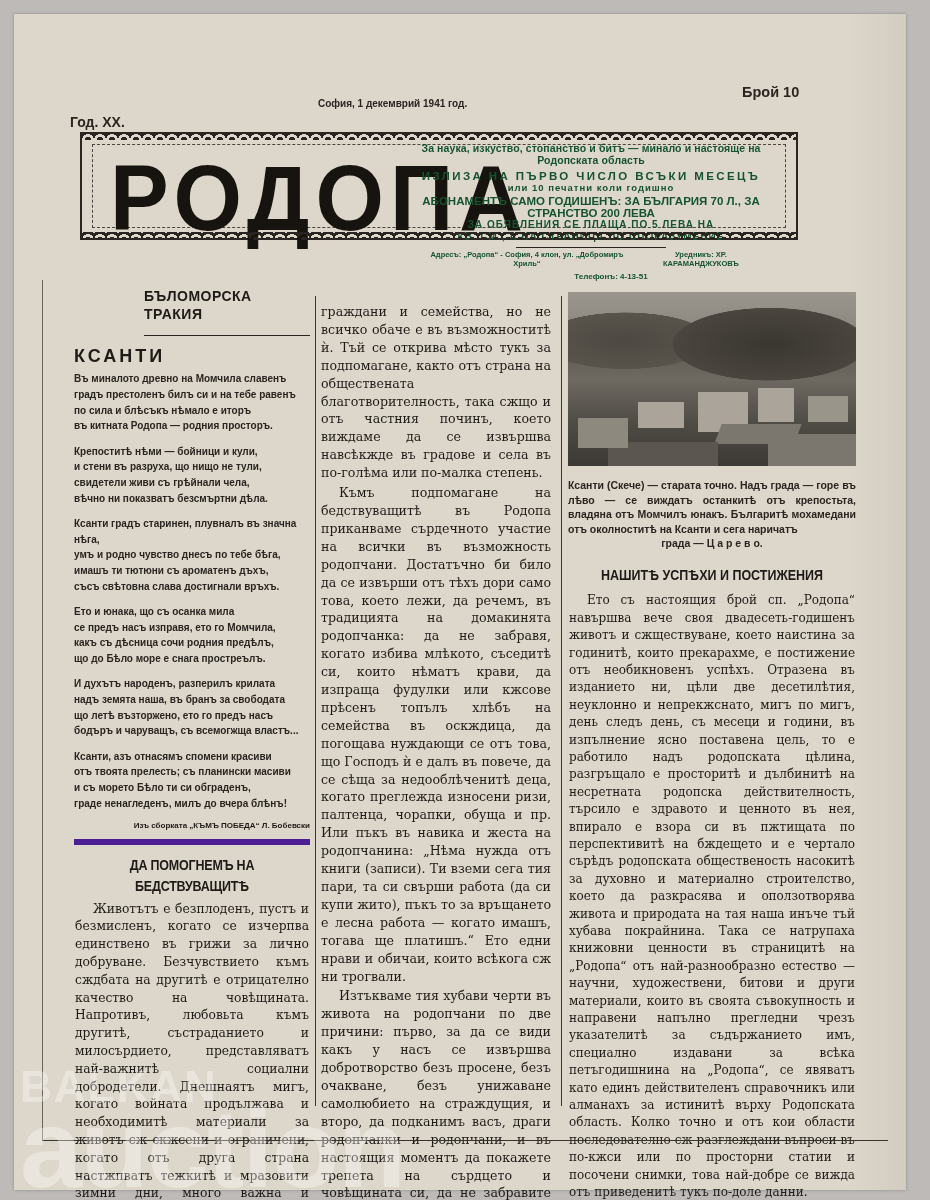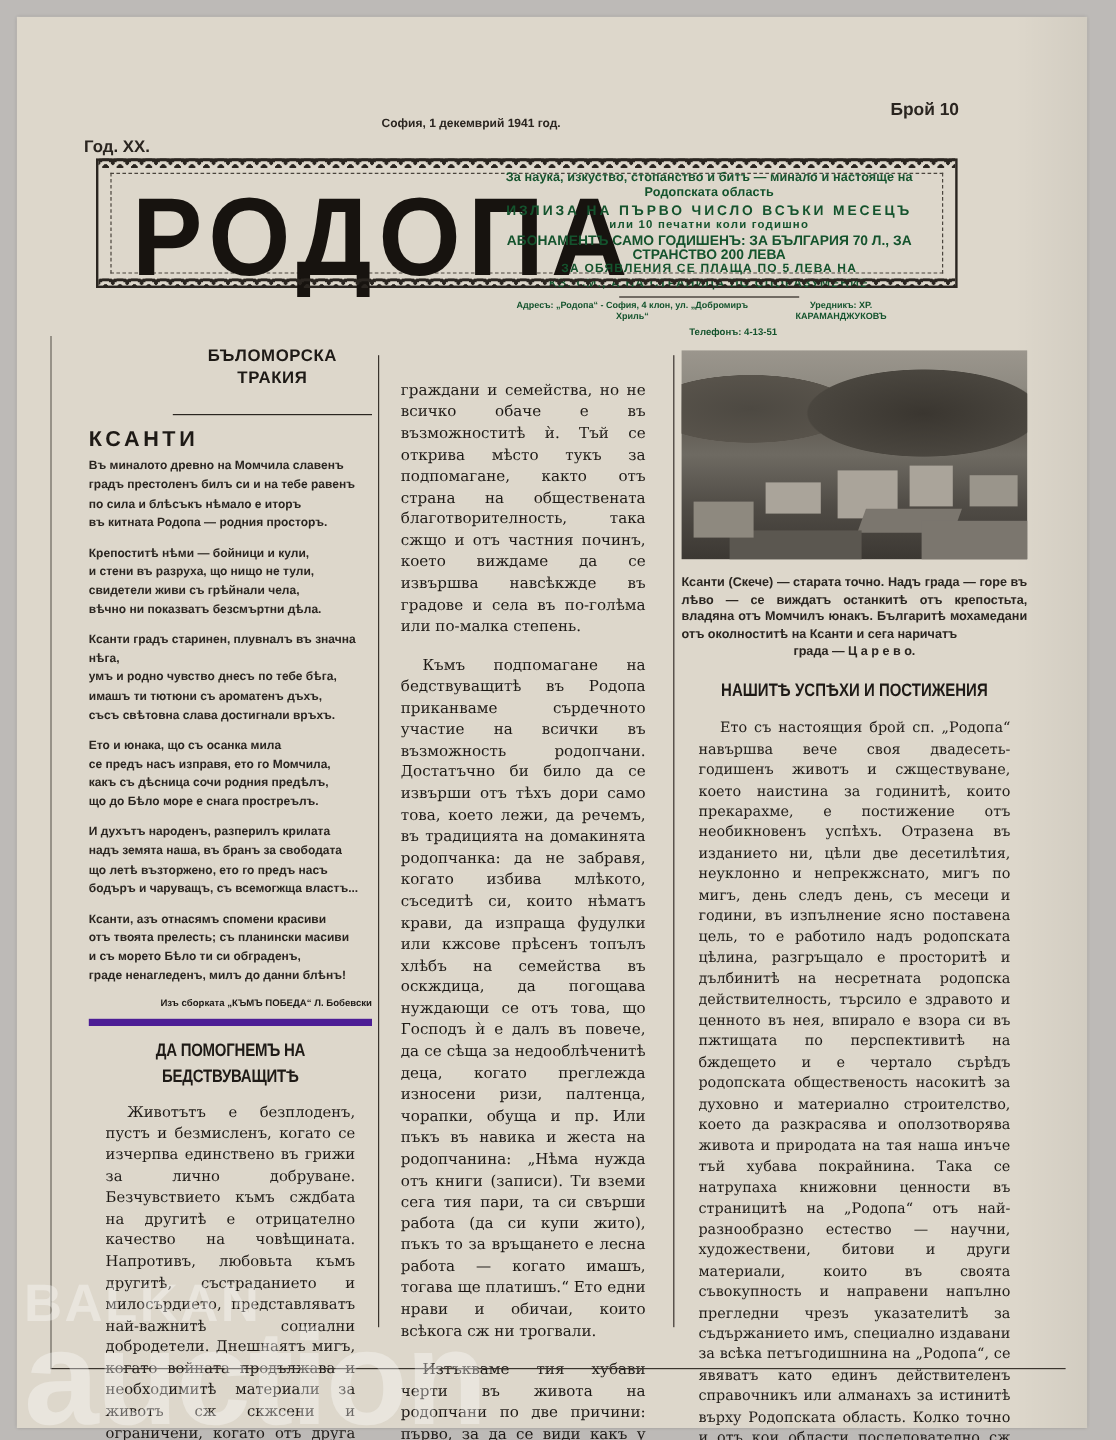--- a/index.html
+++ b/index.html
@@ -64,32 +64,32 @@
   .col1 { left:74px; top:288px; width:236px; }
   .col2 { left:320px; top:302px; width:232px; font-size:12.6px; line-height:17.9px; }
   .col3 { left:568px; top:292px; width:288px; }
 
   .vrule { position:absolute; width:1px; background:#3a342e; }
   .vr1 { left:315px; top:296px; height:810px; }
   .vr2 { left:561px; top:296px; height:810px; }
 
   .sec-head {
     font-family:"Liberation Sans", sans-serif; font-weight:bold;
-    text-align:center; font-size:14px; letter-spacing:0.5px; padding-bottom:21px;
+    text-align:left; font-size:14px; letter-spacing:0.5px; padding-bottom:11px;
     border-bottom:1.5px solid #2a2520; margin-left:70px;
   }
   .ksanti { font-family:"Liberation Sans", sans-serif; font-weight:bold; font-size:18px; letter-spacing:3px; margin:12px 0 6px 0; }
   .poem { font-family:"Liberation Sans Narrow","Liberation Sans", sans-serif; font-size:10px; line-height:15.6px; text-align:left; font-weight:bold; color:#2a2520; }
   .poem .stanza { margin-bottom:10px; }
   .poem-credit { font-family:"Liberation Sans", sans-serif; font-size:8px; font-weight:bold; text-align:right; margin-top:-4px; border-bottom:6px solid #4c1d95; padding-bottom:4px; }
   .art-head {
     font-family:"Liberation Sans", sans-serif; font-weight:bold; font-size:12.5px;
     text-align:center; margin:14px 0 6px; transform:scaleY(1.2); letter-spacing:-0.2px;
   }
-  .para { text-indent:18px; margin:14px; }
+  .para { text-indent:18px; margin:1px; }
   .para.noindent { text-indent:0; }
   .mb { margin-bottom:2px; }
 
   .photo {
     width:288px; height:174px; margin-top:0;
     background:
       radial-gradient(ellipse 160px 60px at 70% 30%, #3a3630 0%, #4a463f 60%, transparent 61%),
       radial-gradient(ellipse 120px 40px at 20% 28%, #4d4942 0%, #58534b 70%, transparent 71%),
       linear-gradient(to bottom, #9b968d 0%, #8e8a81 18%, #5d5850 30%, #6e6a62 50%, #4f4b45 75%, #3c3833 100%);
     position:relative; overflow:hidden;
@@ -177,21 +177,21 @@
     <div class="stanza">
       <div>И духътъ народенъ, разперилъ крилата</div>
       <div>надъ земята наша, въ бранъ за свободата</div>
       <div>що летѣ възторжено, ето го предъ насъ</div>
       <div>бодъръ и чаруващъ, съ всемогжща властъ...</div>
     </div>
     <div class="stanza">
       <div>Ксанти, азъ отнасямъ спомени красиви</div>
       <div>отъ твоята прелесть; съ планински масиви</div>
       <div>и съ морето Бѣло ти си обграденъ,</div>
-      <div>граде ненагледенъ, милъ до данни блѣнъ!</div>
+      <div>граде ненагледенъ, милъ до вчера блѣнъ!</div>
     </div>
   </div>
   <div class="poem-credit">Изъ сборката „КЪМЪ ПОБЕДА“   Л. Бобевски</div>
   <div class="art-head">ДА ПОМОГНЕМЪ НА БЕДСТВУВАЩИТѢ</div>
   <p class="para">Животътъ е безплоденъ, пустъ и безмисленъ, когато се изчерпва единствено въ грижи за лично добруване. Безчувствието къмъ сждбата на другитѣ е отрицателно качество на човѣщината. Напротивъ, любовьта къмъ другитѣ, състраданието и милосърдието, представляватъ най-важнитѣ социални добродетели. Днешнаятъ мигъ, когато войната продължава и необходимитѣ материали за животъ сж скжсени и ограничени, когато отъ друга страна настжпватъ тежкитѣ и мразовити зимни дни, много важна и необходима е проявата на човѣшкото милосърдие въ помощь на беднитѣ и страждущитѣ. Днешната държава напълно се стреми да подпомогне слабитѣ и нуждающитѣ се</p>
 </div>
 
 <div class="col col2">
   <p class="para noindent mb">граждани и семейства, но не всичко обаче е въ възможноститѣ ѝ. Тъй се открива мѣсто тукъ за подпомагане, както отъ страна на обществената благотворителность, така сжщо и отъ частния починъ, което виждаме да се извършва навсѣкжде въ градове и села въ по-голѣма или по-малка степень.</p>
   <p class="para mb">Къмъ подпомагане на бедствуващитѣ въ Родопа приканваме сърдечното участие на всички въ възможность родопчани. Достатъчно би било да се извърши отъ тѣхъ дори само това, което лежи, да речемъ, въ традицията на домакинята родопчанка: да не забравя, когато избива млѣкото, съседитѣ си, които нѣматъ крави, да изпраща фудулки или кжсове прѣсенъ топълъ хлѣбъ на семейства въ оскждица, да погощава нуждающи се отъ това, що Господъ ѝ е далъ въ повече, да се сѣща за недооблѣченитѣ деца, когато преглежда износени ризи, палтенца, чорапки, обуща и пр. Или пъкъ въ навика и жеста на родопчанина: „Нѣма нужда отъ книги (записи). Ти вземи сега тия пари, та си свърши работа (да си купи жито), пъкъ то за връщането е лесна работа — когато имашъ, тогава ще платишъ.“ Ето едни нрави и обичаи, които всѣкога сж ни трогвали.</p>

